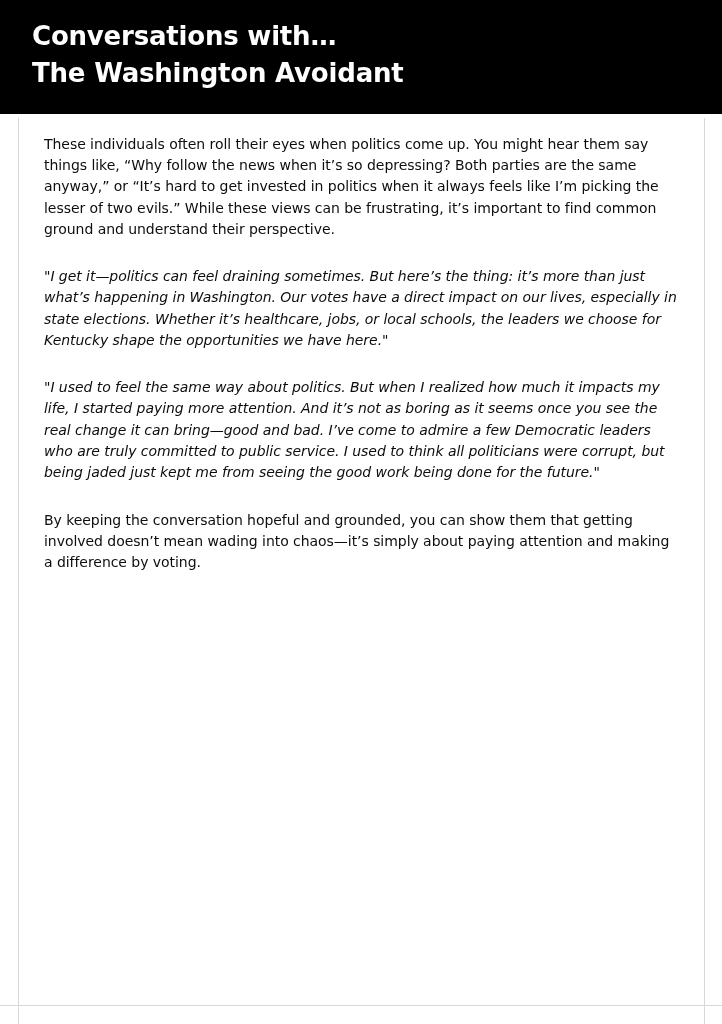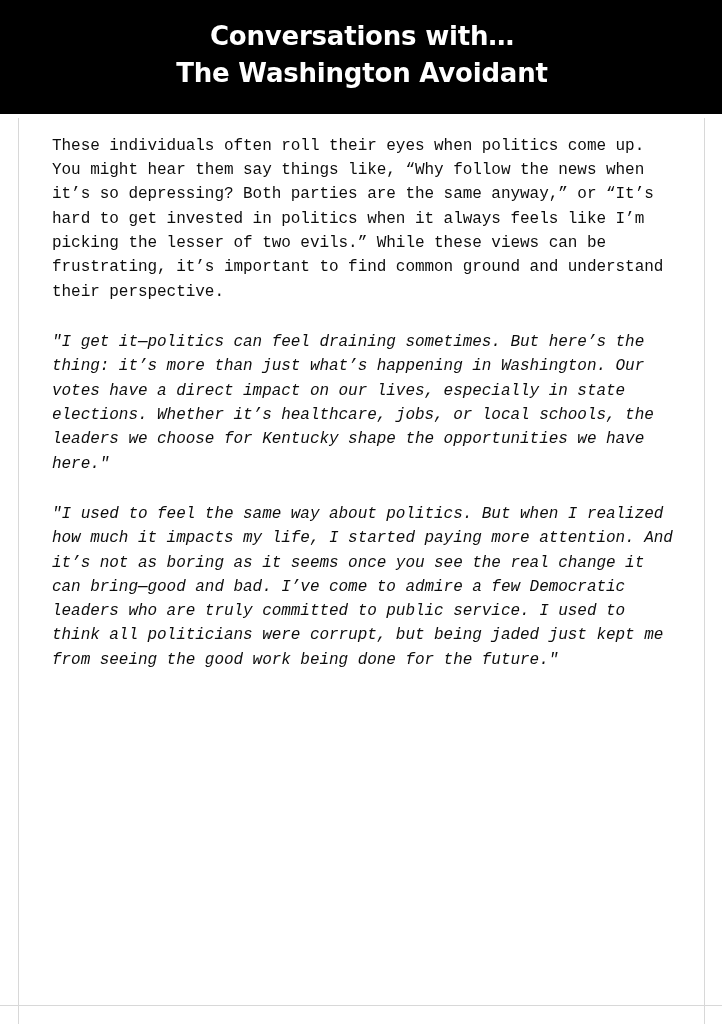--- a/index.html
+++ b/index.html
@@ -27,33 +27,31 @@
     padding: 18px 30px 22px 32px;
     box-sizing: border-box;
     width: 100%;
   }
   .header-line {
     font-size: 26px;
     font-weight: 700;
     line-height: 1.42;
     letter-spacing: -0.2px;
     white-space: pre;
-    text-align: center;
   }
   .content {
     padding: 20px 40px 0 40px;
     box-sizing: border-box;
   }
   .para {
-    font-size: 16px;
+    font-size: 14px;
     line-height: 1.52;
     color: #0d0d0d;
-    margin: 0 0 0 12px;
+    margin: 0 0 0 4px;
     letter-spacing: -0.05px;
-    font-family: Liberation Mono, monospace;
   }
   .para.quote {
     font-style: italic;
   }
   .spacer {
     height: 26px;
   }
   .left-rule {
     position: absolute;
     left: 18px;
@@ -100,15 +98,16 @@
     <div class="spacer"></div>
 
     <p class="para quote">"I get it—politics can feel draining sometimes. But here’s the thing: it’s more than just what’s happening in Washington. Our votes have a direct impact on our lives, especially in state elections. Whether it’s healthcare, jobs, or local schools, the leaders we choose for Kentucky shape the opportunities we have here."</p>
 
     <div class="spacer"></div>
 
     <p class="para quote">"I used to feel the same way about politics. But when I realized how much it impacts my life, I started paying more attention. And it’s not as boring as it seems once you see the real change it can bring—good and bad. I’ve come to admire a few Democratic leaders who are truly committed to public service. I used to think all politicians were corrupt, but being jaded just kept me from seeing the good work being done for the future."</p>
 
     <div class="spacer"></div>
 
+    <p class="para">By keeping the conversation hopeful and grounded, you can show them that getting involved doesn’t mean wading into chaos—it’s simply about paying attention and making a difference by voting.</p>
 
   </div>
 </div>
 
 </body></html>

